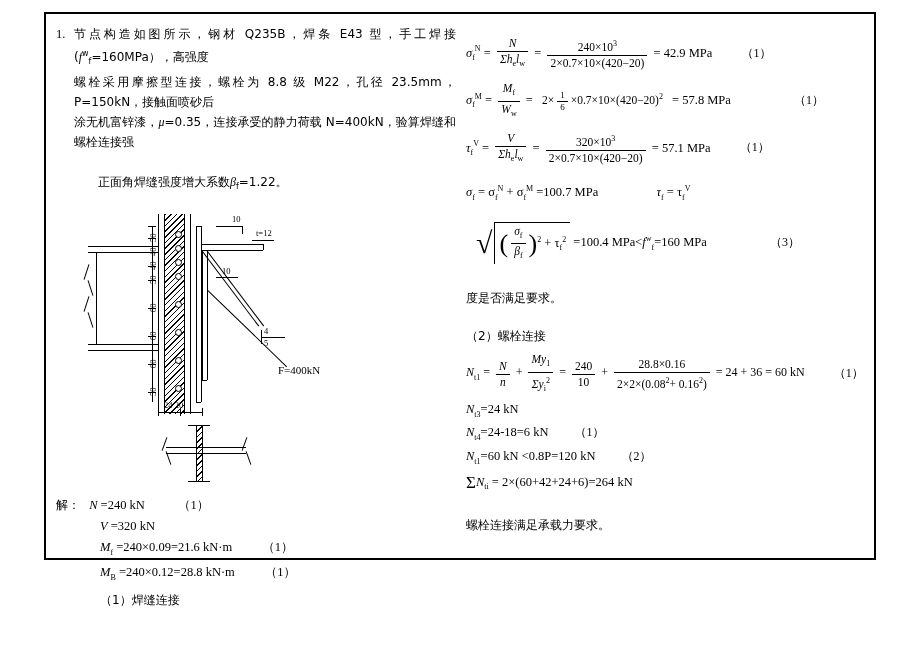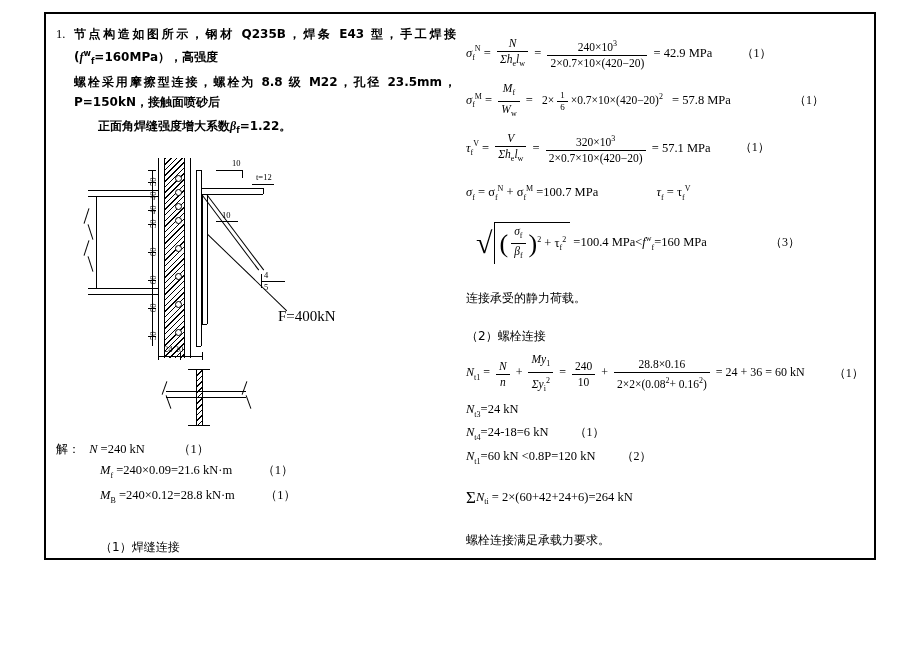--- a/index.html
+++ b/index.html
@@ -49,21 +49,20 @@
   .q-num {
     position: absolute;
     left: 0;
     top: 0;
     font-family: "Liberation Serif", serif;
     font-size: 12.5px;
   }
   .q-body {
     margin-left: 18px;
     text-align: justify;
-    font-weight: bold;
   }
   .q-body p { margin: 0; }
   .indent { text-indent: 24px; }
   .cjk { font-family: "DejaVu Sans", sans-serif; font-size: 12px; }
   .mi { font-style: italic; font-family: "Liberation Serif", serif; }
   .sup { font-size: 8px; vertical-align: super; }
   .sub { font-size: 8px; vertical-align: sub; }
 
   
   .figure {
@@ -180,21 +179,24 @@
 
   <div class="col-left">
 
     <div class="q-block">
       <span class="q-num">1.</span>
       <div class="q-body">
         <p class="cjk">
           <span>节点构造如图所示，钢材 Q235B，焊条 E43 型，手工焊接(</span><span class="mi">f</span><span class="sup">w</span><span class="sub">f</span><span>=160MPa），高强度</span>
         </p>
         <p class="cjk">螺栓采用摩擦型连接，螺栓为 8.8 级 M22，孔径 23.5mm，P=150kN，接触面喷砂后</p>
-        <p class="cjk indent" style="margin-top:4px;">
+        <p class="cjk">
+          <span>涂无机富锌漆，</span><span class="mi">μ</span><span>=0.35，连接承受的静力荷载 N=400kN，验算焊缝和螺栓连接强</span>
+        </p>
+        <p class="cjk indent" style="margin-top:20px;">
           <span>正面角焊缝强度增大系数</span><span class="mi">β</span><span class="sub">f</span><span>=1.22。</span>
         </p>
       </div>
     </div>
 
     <div class="figure">
 
       <div class="ln hl" style="left:32px; top:42px; width:70px;"></div>
       <div class="ln hl" style="left:32px; top:48px; width:70px;"></div>
       <div class="ln hl" style="left:32px; top:140px; width:70px;"></div>
@@ -262,21 +264,21 @@
       <div class="lbl-v" style="left:92px; top:38px;">50</div>
       <div class="lbl-v" style="left:92px; top:52px;">40</div>
       <div class="lbl-v" style="left:92px; top:66px;">40</div>
       <div class="lbl-v" style="left:92px; top:80px;">50</div>
       <div class="lbl-v" style="left:92px; top:108px;">80</div>
       <div class="lbl-v" style="left:92px; top:136px;">80</div>
       <div class="lbl-v" style="left:92px; top:164px;">80</div>
       <div class="lbl-v" style="left:92px; top:192px;">50</div>
 
       <div class="ln" style="left:152px; top:86px; width:110px; height:1px; transform-origin:left top; transform:rotate(44deg);"></div>
-      <div class="lbl" style="left:222px; top:160px; font-size:15px;">F=400kN</div>
+      <div class="lbl" style="left:222px; top:160px; font-size:11px;">F=400kN</div>
 
       <div class="ln hl" style="left:205px; top:133px; width:24px;"></div>
       <div class="ln vl" style="left:205px; top:126px; height:14px;"></div>
       <div class="lbl" style="left:208px; top:122px;">4</div>
       <div class="lbl" style="left:208px; top:134px;">5</div>
 
       <div class="ln hl" style="left:102px; top:208px; width:44px;"></div>
       <div class="ln vl" style="left:102px; top:204px; height:8px;"></div>
       <div class="ln vl" style="left:124px; top:204px; height:8px;"></div>
       <div class="ln vl" style="left:146px; top:204px; height:8px;"></div>
@@ -297,26 +299,29 @@
       <div class="ln" style="left:192px; top:32px; width:1px; height:14px; transform:rotate(-20deg);"></div>
     </div>
 
     <div class="sol">
       <div class="row" style="margin-left:-44px;">
         <span class="cjk">解：</span>
         <span style="margin-left:6px;"><span class="mi">N</span> =240 kN</span>
         <span class="tag">（1）</span>
       </div>
       <div class="row">
+        <span class="mi">V</span> =320 kN
+      </div>
+      <div class="row">
         <span class="mi">M</span><span class="sub">f</span><span> =240×0.09=21.6 kN·m</span><span class="tag">（1）</span>
       </div>
       <div class="row">
         <span class="mi">M</span><span class="sub">B</span><span> =240×0.12=28.8 kN·m</span><span class="tag">（1）</span>
       </div>
-      <div class="row cjk" style="margin-top:26px;">（1）焊缝连接</div>
+      <div class="row cjk" style="margin-top:2px;">（1）焊缝连接</div>
     </div>
   </div>
 
   <div class="col-right">
 
     <div class="eq" style="margin-top:12px;">
       <span class="mi">σ</span><span class="sub">f</span><span class="sup">N</span>
       <span>=</span>
       <span class="frac">
         <span class="num mi">N</span>
@@ -375,21 +380,21 @@
         <span class="paren-big">(</span><span class="frac" style="vertical-align:middle;">
           <span class="num"><span class="mi">σ</span><span class="sub">f</span></span>
           <span class="den"><span class="mi">β</span><span class="sub">f</span></span>
         </span><span class="paren-big">)</span><span class="small-sup">2</span>
         <span>+ τ</span><span class="sub">f</span><span class="small-sup">2</span>
       </span>
       <span>=100.4  MPa&lt;</span><span class="mi">f</span><span class="sup">w</span><span class="sub">f</span><span>=160 MPa</span>
       <span class="mark2">（3）</span>
     </div>
 
-    <div class="txtline" style="margin-top:24px;">连接承受的静力荷载。</div>
+    <div class="txtline" style="margin-top:24px;">度是否满足要求。</div>
 
     <div class="txtline" style="margin-top:18px;">（2）螺栓连接</div>
 
     <div class="eq" style="margin-top:4px; font-size:12px;">
       <span class="mi">N</span><span class="sub">t1</span>
       <span>=</span>
       <span class="frac">
         <span class="num mi">N</span>
         <span class="den mi">n</span>
       </span>
@@ -415,21 +420,21 @@
     <div class="eq">
       <span class="mi">N</span><span class="sub">t3</span><span>=24 kN</span>
     </div>
     <div class="eq">
       <span class="mi">N</span><span class="sub">t4</span><span>=24-18=6 kN</span><span class="mark">（1）</span>
     </div>
     <div class="eq">
       <span class="mi">N</span><span class="sub">t1</span><span>=60 kN &lt;0.8P=120 kN</span><span class="mark">（2）</span>
     </div>
 
-    <div class="eq" style="margin-top:23px;">
+    <div class="eq" style="margin-top:8px;">
       <span class="bigsum">Σ</span><span class="mi">N</span><span class="sub">ti</span>
       <span>= 2×(60+42+24+6)=264 kN</span>
     </div>
 
 
 
     <div class="txtline" style="margin-top:22px;">螺栓连接满足承载力要求。</div>
   </div>
 
 </div>

